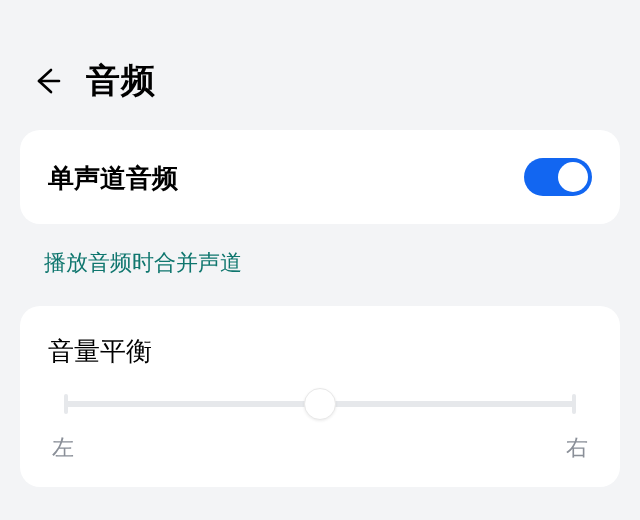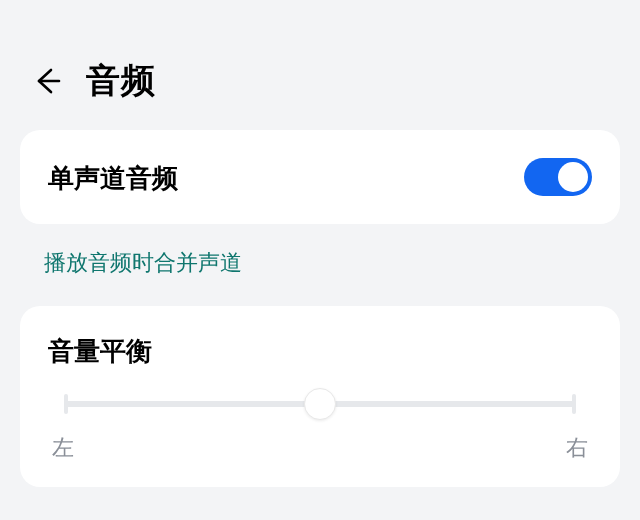--- a/index.html
+++ b/index.html
@@ -70,21 +70,21 @@
       margin: 24px 44px 28px 44px;
     }
     .balance-card {
       background: #fff;
       border-radius: 20px;
       margin: 0 20px;
       padding: 28px 28px 24px 28px;
     }
     .balance-title {
       font-size: 26px;
-      font-weight: 700;
+      font-weight: 400;
       color: #000;
       margin-bottom: 32px;
     }
     .slider-wrap {
       position: relative;
       padding: 0 16px;
       margin-bottom: 26px;
     }
     .slider-track {
       height: 6px;

